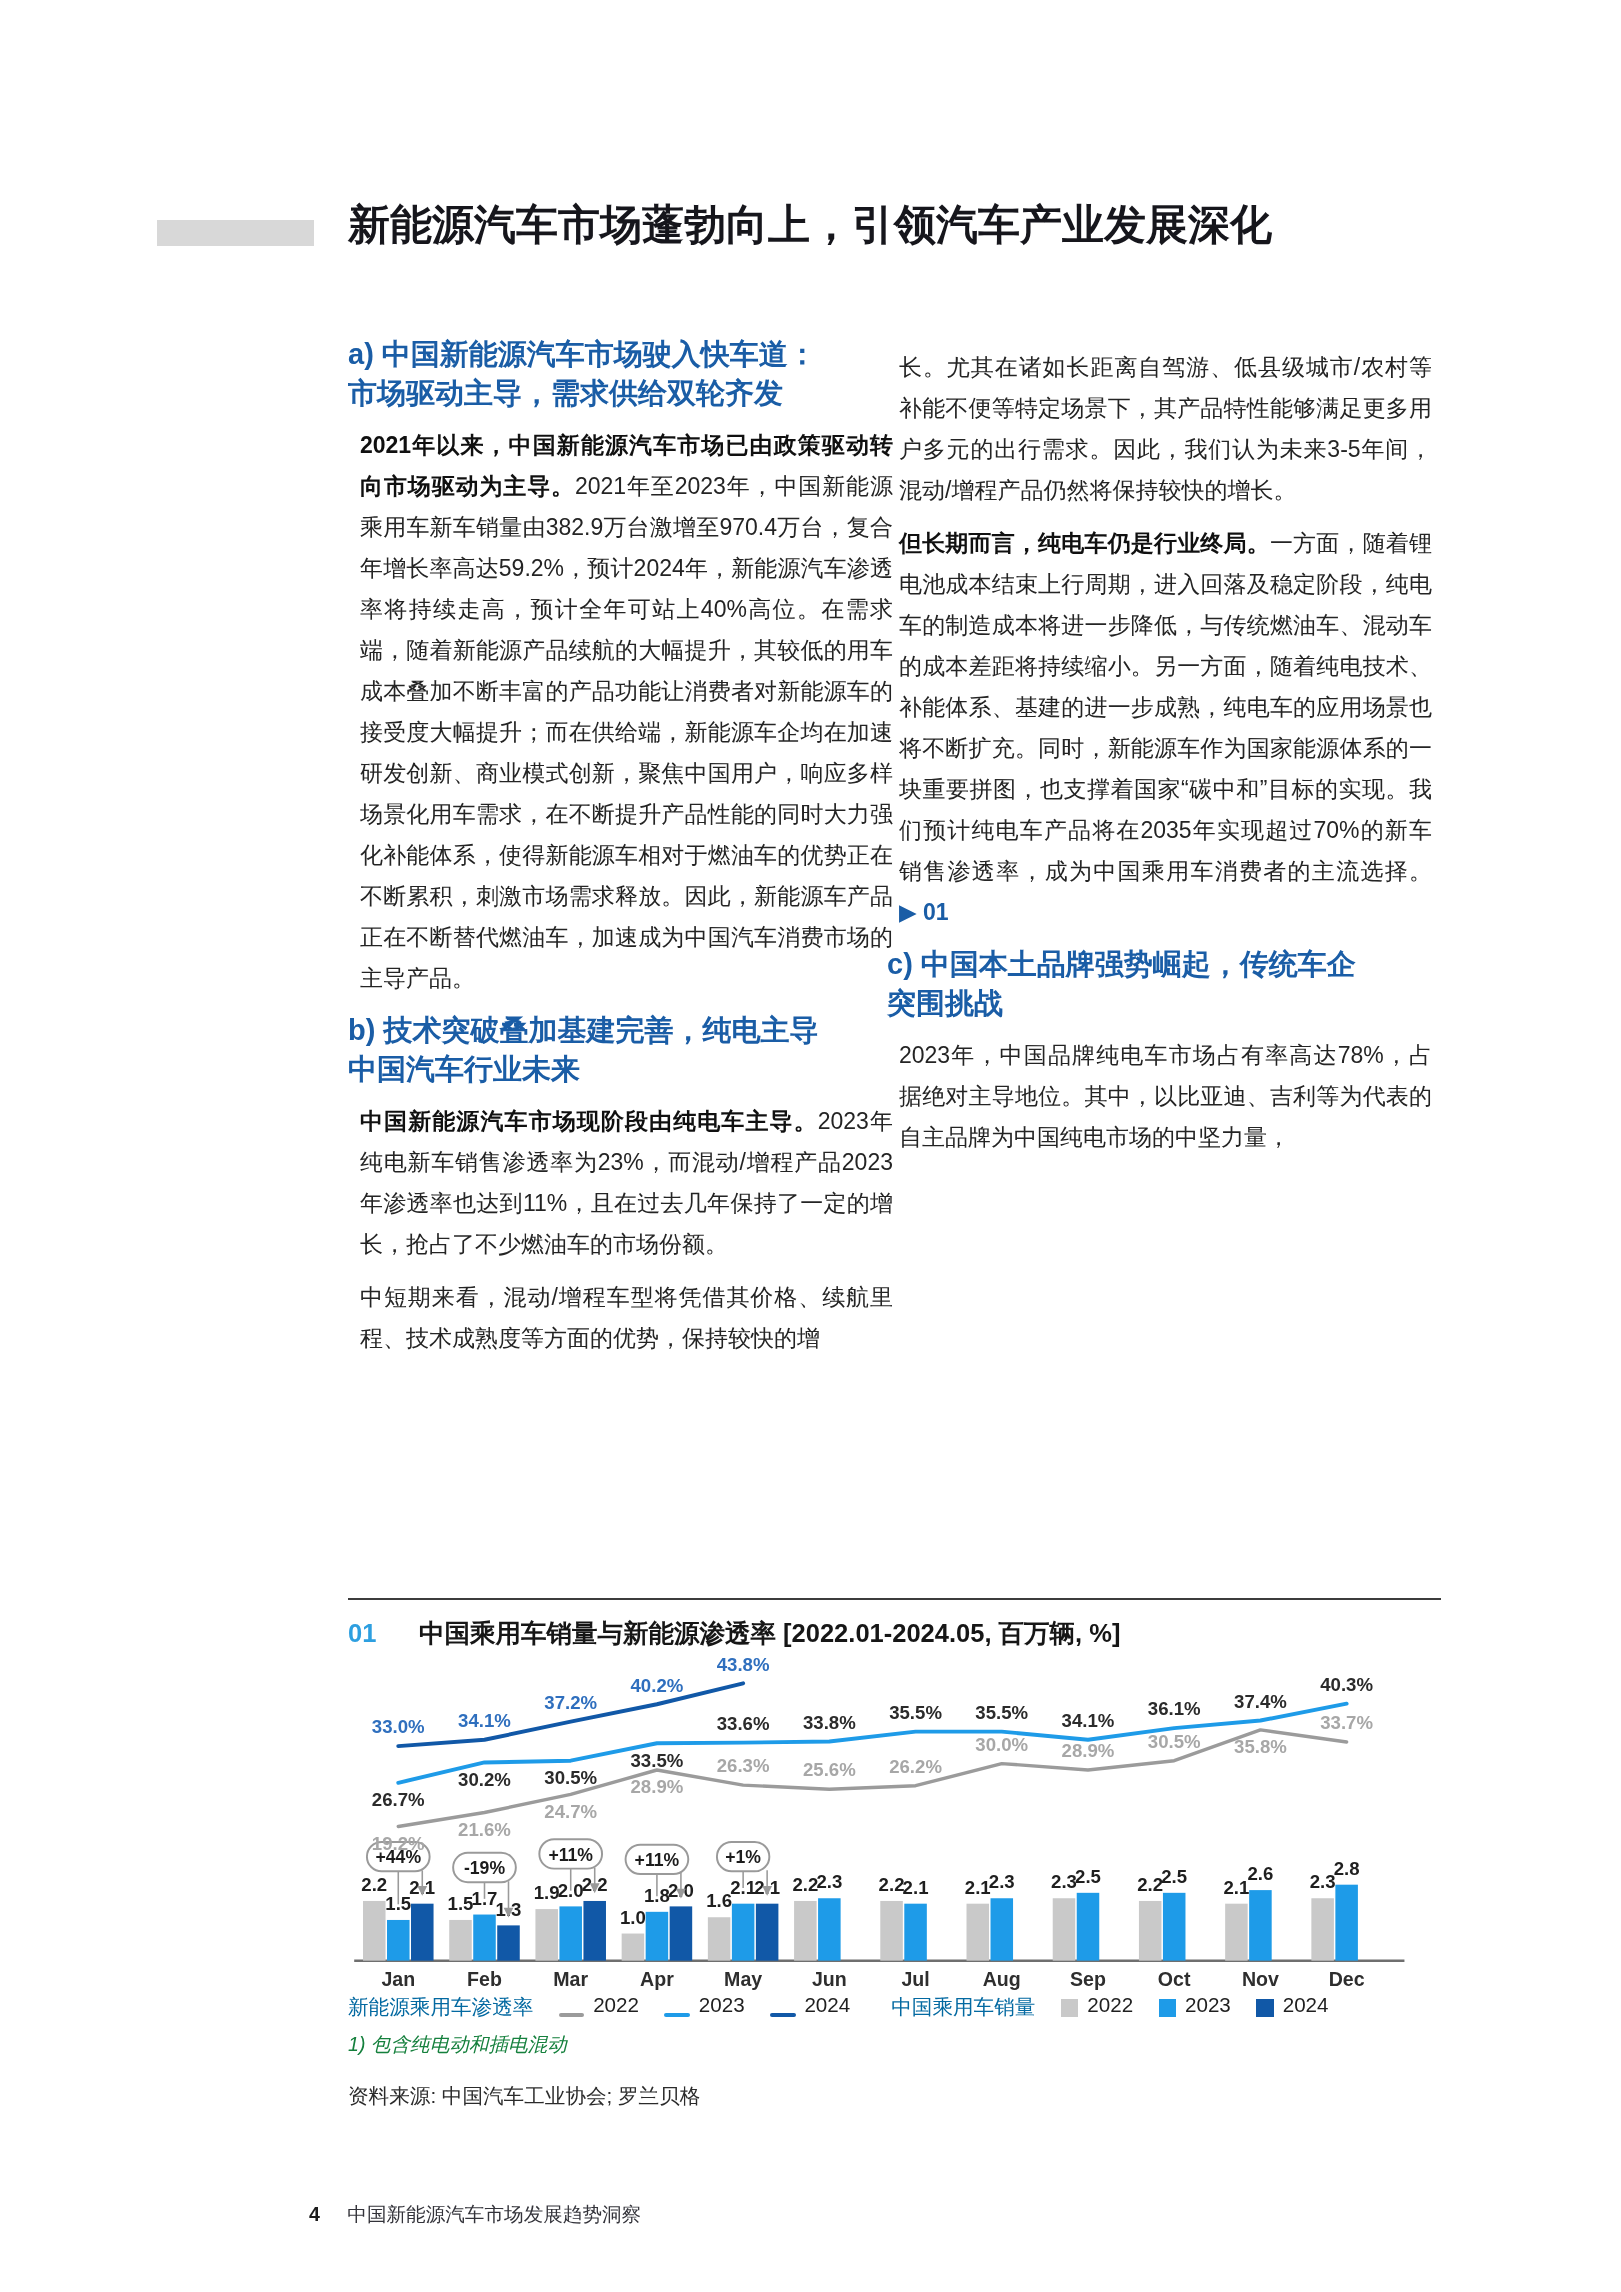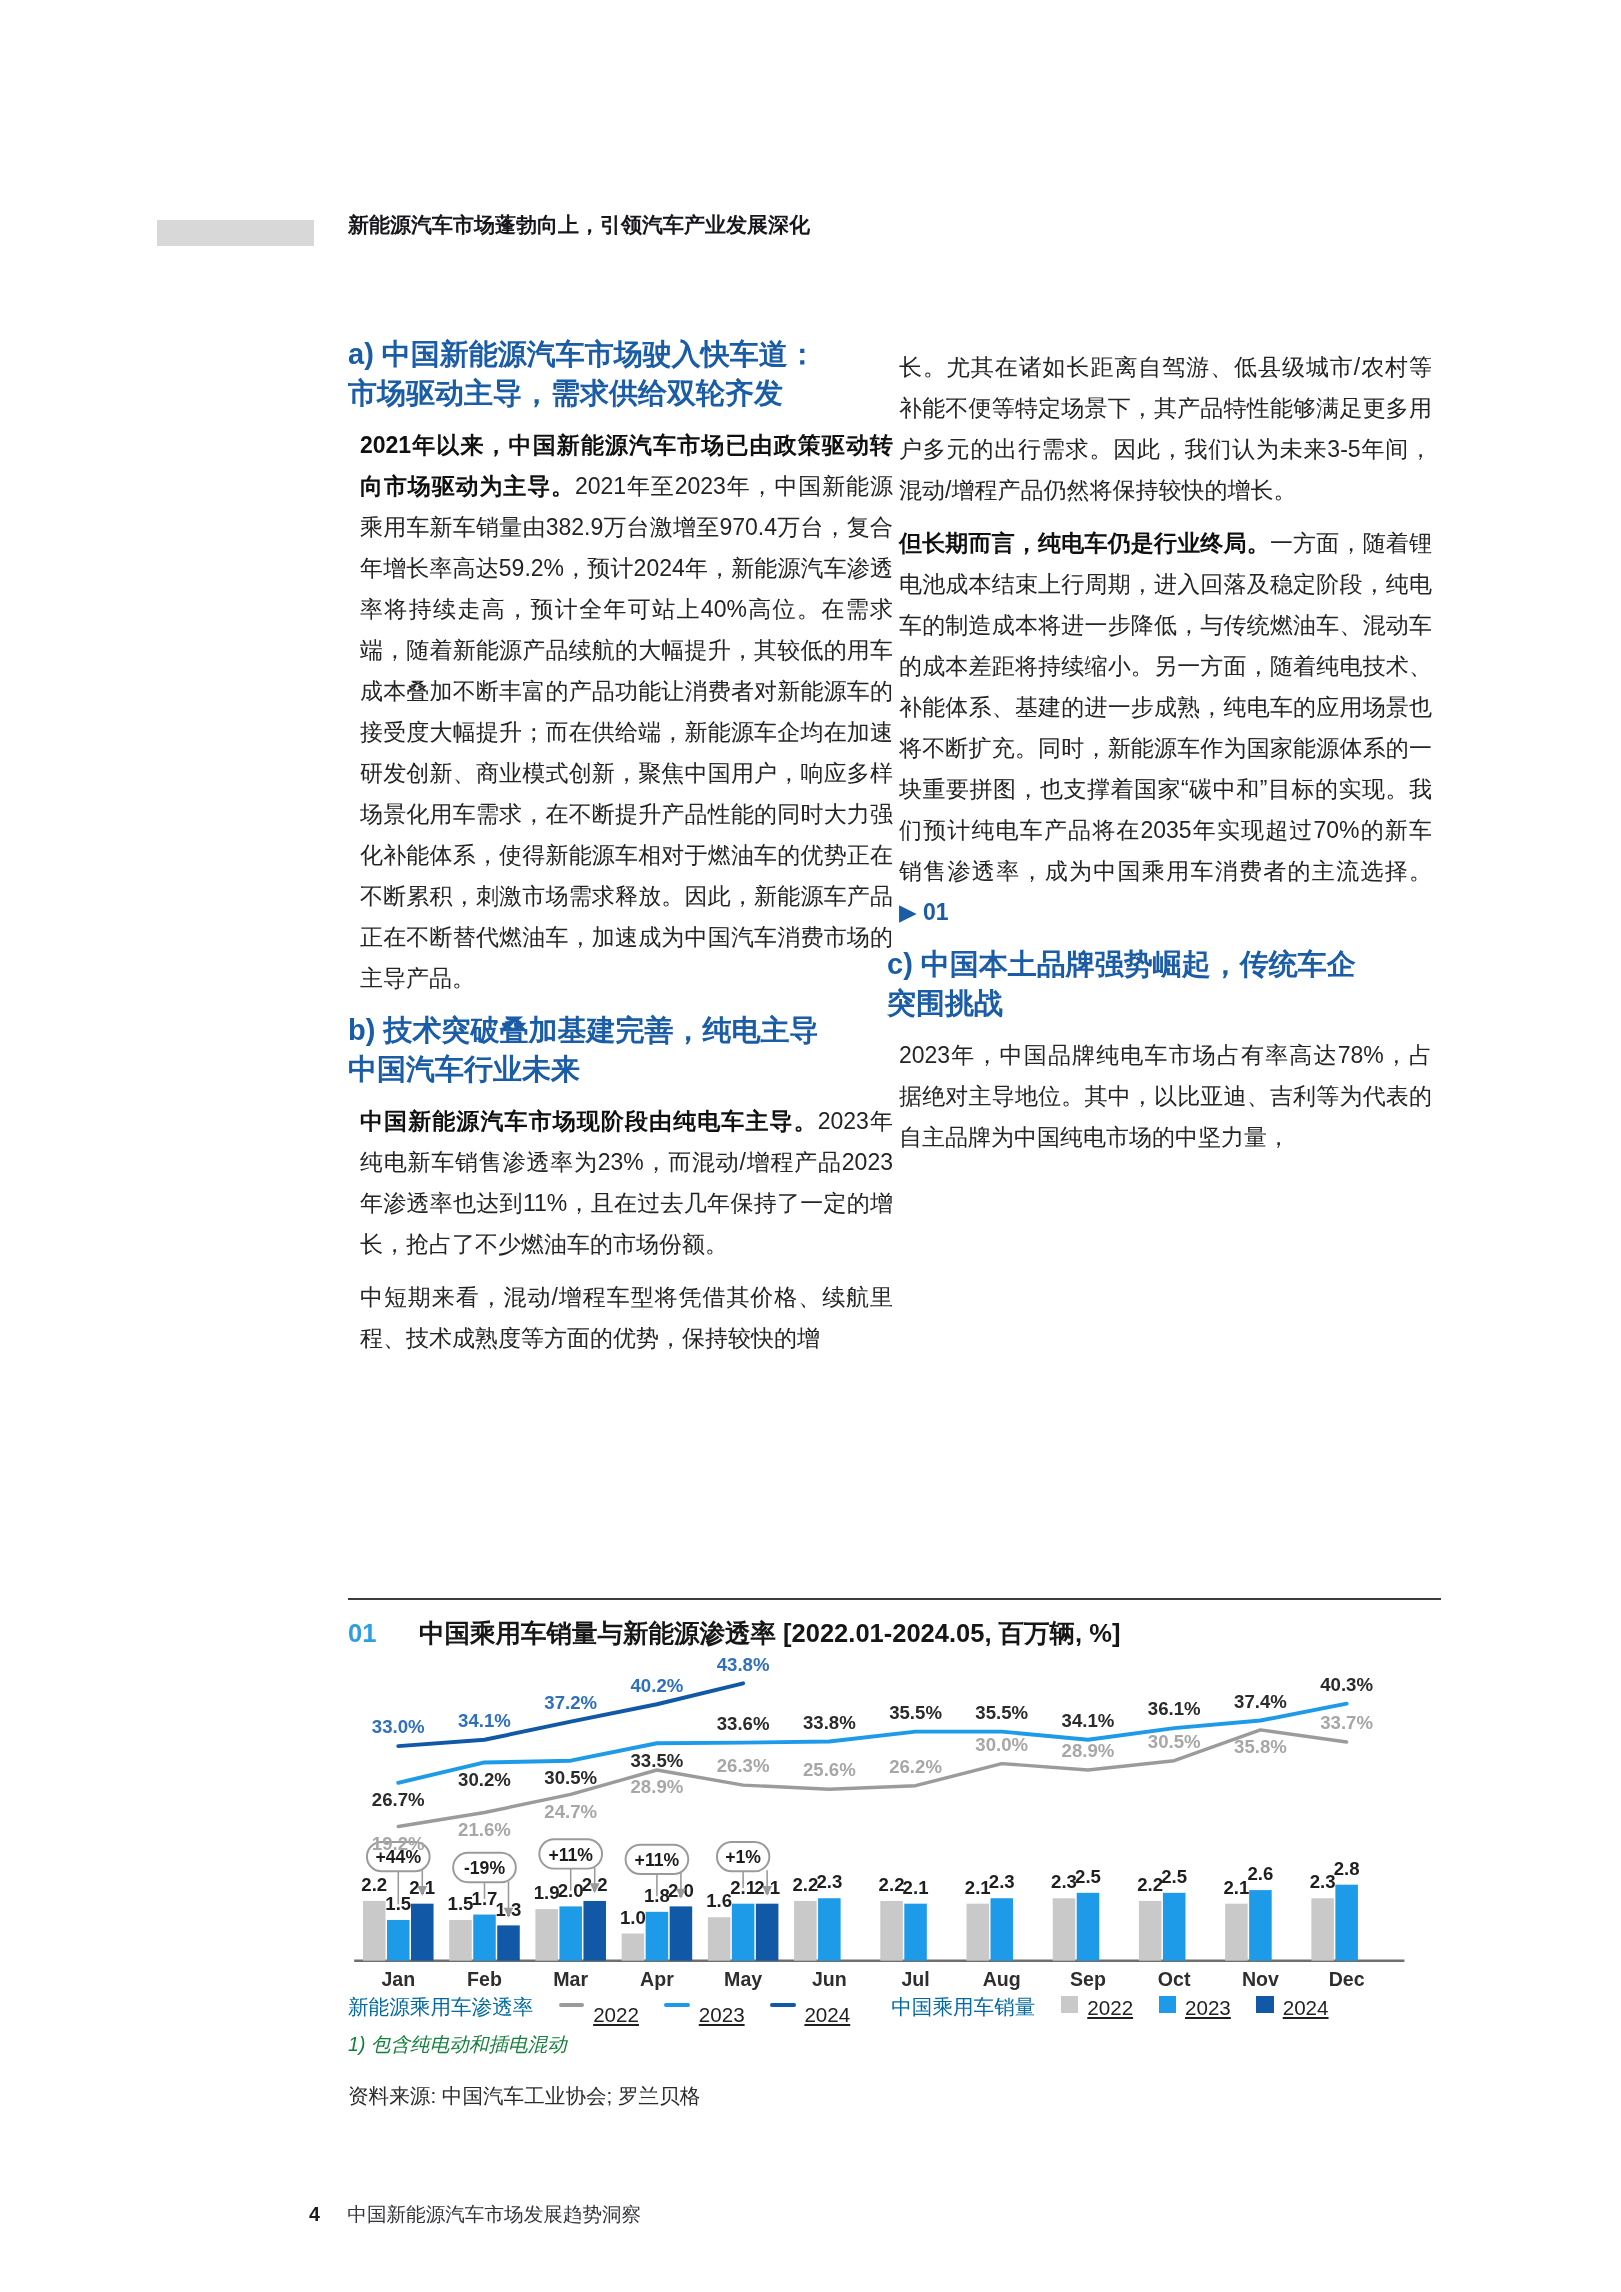--- a/index.html
+++ b/index.html
@@ -1,38 +1,38 @@
 <!DOCTYPE html>
 <html><head>
 <meta charset="utf-8">
 <style>
   html,body{margin:0;padding:0;background:#ffffff;}
   .page{position:relative;width:1621px;height:2293px;background:#ffffff;overflow:hidden;
         font-family:"Liberation Sans","DejaVu Sans",sans-serif;}
   .header-bar{position:absolute;left:157px;top:220px;width:157px;height:25.5px;background:#d8d8d8;}
-  .page-title{position:absolute;left:348px;top:202px;margin:0;font-size:21px;line-height:45px;
+  .page-title{position:absolute;left:348px;top:202px;margin:0;font-size:42px;line-height:45px;
         font-weight:700;color:#16161c;}
   .col{position:absolute;top:335px;width:557px;}
   .col-left{left:348px;}
   .col-right{left:887px;}
   h2.sec{margin:0;font-size:29px;line-height:39px;font-weight:700;color:#1a5da6;}
   p.body{margin:12px;font-size:23px;line-height:41px;color:#242424;text-align:justify;}
   .lead{font-weight:700;color:#101010;}
   .mt32{margin-top:31px;} .mt46{margin-top:45px;} .mt28{margin-top:27.4px;} .mt30{margin-top:29px;}
   .fig-ref{color:#1a5da6;font-weight:700;white-space:nowrap;}
   .figure{position:absolute;left:348px;top:1598px;width:1093px;}
   .figure-rule{border-top:2px solid #3c3c3c;width:100%;height:0;}
   .figure-title-row{display:flex;align-items:baseline;margin-top:15.7px;}
   .fig-num{color:#2d9fe0;font-size:25.5px;font-weight:700;width:71px;flex:0 0 71px;}
   .fig-title{color:#161616;font-size:25.5px;font-weight:700;}
   #chart-svg{display:block;margin-top:3.9px;}
   .legend{display:flex;align-items:center;margin-top:0px;font-size:20.6px;color:#1f1f1f;height:29px;}
   .lg-label{color:#0369a1;}
   .lg-label2{margin-left:41px;}
-  .lg-item{display:inline-flex;align-items:flex-start;margin-left:25.5px;text-decoration:underline;}
+  .lg-item{display:inline-flex;align-items:flex-end;margin-left:25.5px;}
   .lg-dash{display:inline-block;width:25.5px;height:3.9px;border-radius:2px;margin-right:8.8px;}
   .lg-sq{display:inline-block;width:17.6px;height:17.6px;margin-right:8.8px;}
   .footnote{margin-top:9.8px;font-size:19.6px;color:#15803d;font-style:italic;}
   .source{margin-top:23.5px;font-size:20.6px;color:#2b2b2b;}
   .footer{position:absolute;left:309px;top:2201px;display:flex;align-items:baseline;gap:27.4px;}
   .footer-page{font-size:19.6px;font-weight:700;color:#1c1c1c;}
   .footer-title{font-size:19.6px;color:#33333a;}
 </style>
 </head>
 <body>

